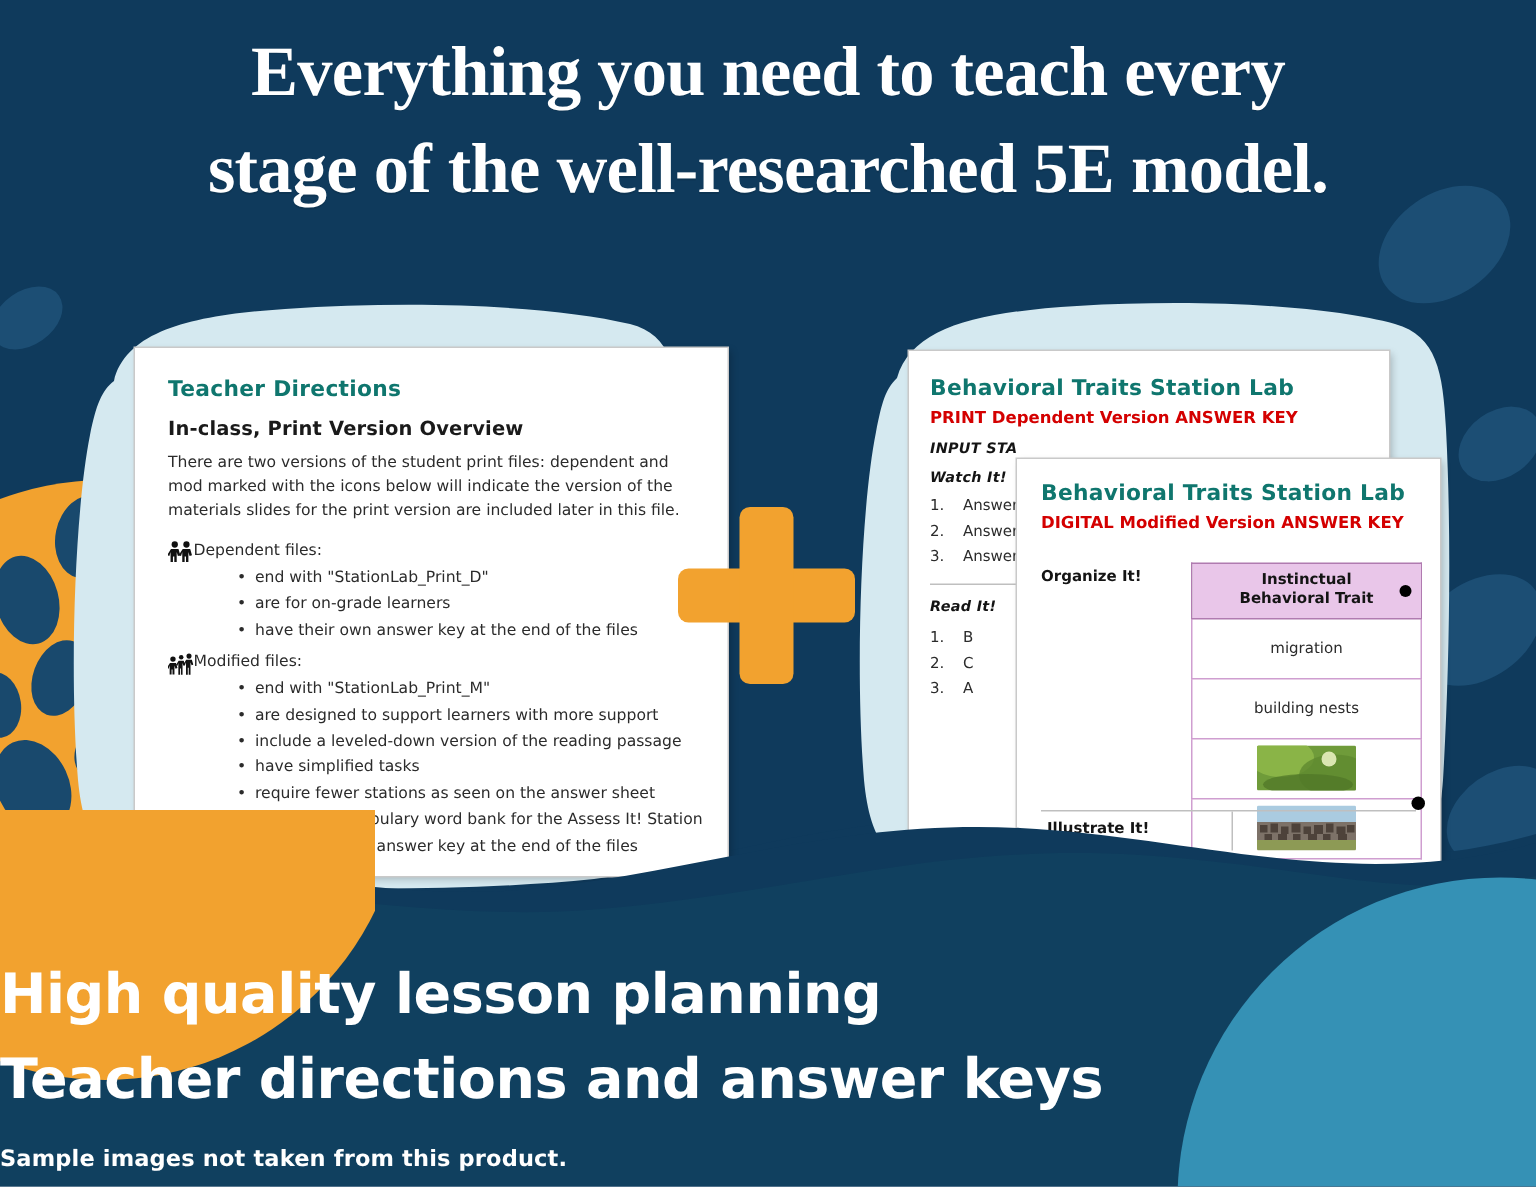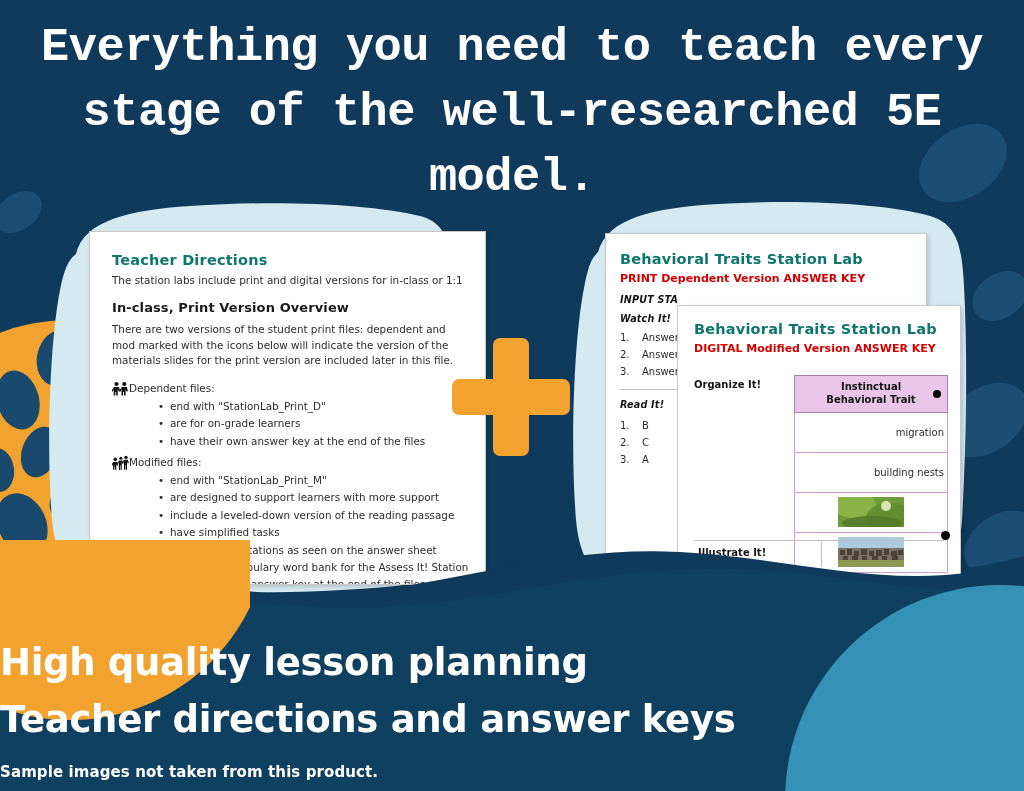--- a/index.html
+++ b/index.html
@@ -27,21 +27,21 @@
   }
 
   
   .headline {
     position: absolute;
     top: 16px;
     left: 0;
     width: 1024px;
     text-align: center;
     color: #ffffff;
-    font-family: Liberation Mono, monospace;
+    font-family: Liberation Serif, serif;
     font-weight: bold;
     font-size: 47px;
     line-height: 1.38;
     letter-spacing: -0.5px;
     z-index: 8;
     text-shadow: 0 1px 0 rgba(0,0,0,.10);
   }
   .headline .l2 { display: block; }
 
   
@@ -249,21 +249,21 @@
     font-weight: bold;
     font-size: 10px;
     color: #141414;
     line-height: 1.28;
     padding: 5px 4px;
     position: relative;
   }
   table.trait td {
     border: 1px solid #cf9ed0;
     height: 40px;
-    text-align: right;
+    text-align: center;
     vertical-align: middle;
     font-family: "DejaVu Sans", sans-serif;
     font-size: 10px;
     color: #2b2b2b;
     background: #ffffff;
     padding: 3px;
   }
   .dot-marker {
     position: absolute;
     right: 6px;
@@ -384,21 +384,20 @@
 
   <svg class="card-blob card-right-blob" width="400" height="410" viewBox="0 0 400 410">
     <path d="M30,62 C40,28 84,18 150,14 C236,9 318,14 362,26 C390,34 394,58 396,96
              C400,172 398,262 394,330 C391,372 378,392 340,396
              C256,405 132,404 64,396 C26,391 12,372 8,330
              C2,256 6,148 16,98 C20,78 22,70 30,62 Z" fill="#d5e9f0"></path>
   </svg>
 
   <div class="doc doc-left">
     <h1 class="d-h1">Teacher Directions</h1>
-    <p class="d-p">The station labs include print and digital versions for in-class or 1:1</p>
 
     <h2 class="d-h2">In-class, Print Version Overview</h2>
     <p class="d-p">There are two versions of the student print files: dependent and mod marked with the icons below will indicate the version of the materials slides for the print version are included later in this file.</p>
 
     <div class="icon-row">
       <span class="glyph">
         <svg viewBox="0 0 17 15" width="17" height="15">
           <circle cx="4.5" cy="3" r="2.1" fill="#111"></circle>
           <path d="M2 6 h5 l1.2 4.2 -1.6 .4 -.8 -2.6 v6.6 h-1.6 v-3.6 h-.9 v3.6 h-1.6 v-6.6 l-.8 2.6 -1.6 -.4 z" fill="#111"></path>
           <circle cx="12.3" cy="3" r="2.1" fill="#111"></circle>

